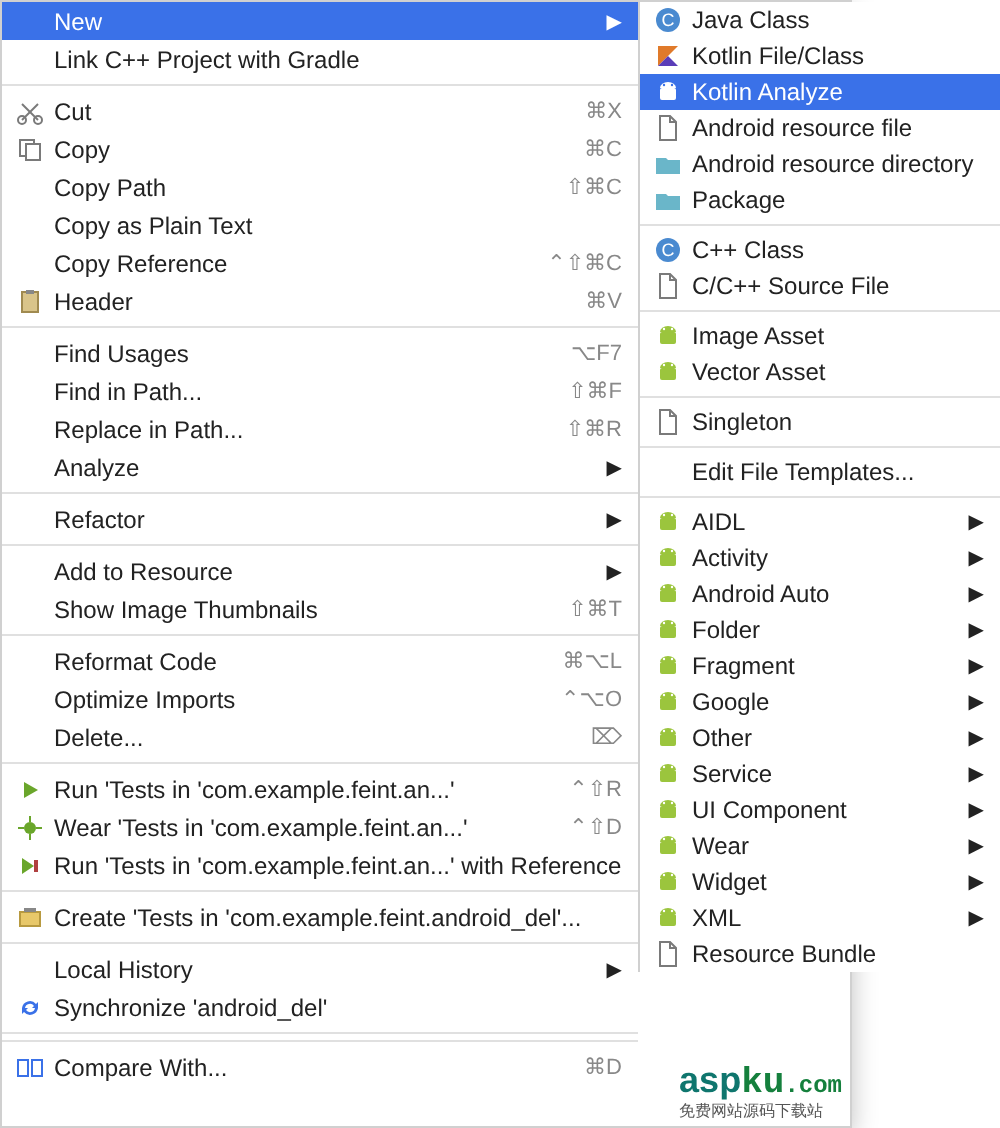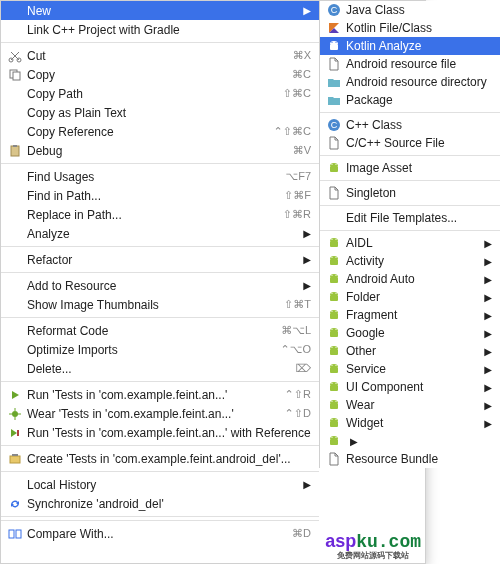--- a/index.html
+++ b/index.html
@@ -10,23 +10,23 @@
   .menu-item { display: flex; align-items: center; height: 19px; padding: 0 8px 0 6px; color: #222; white-space: nowrap; overflow: hidden; }
   .menu-item.tight { height: 18px; }
   .menu-item.highlight { background: #3a71e8; color: #fff; }
   .menu-item .icon { width: 16px; height: 16px; margin-right: 4px; display: inline-flex; align-items: center; justify-content: center; flex-shrink: 0; }
   .menu-item .label { flex: 1; overflow: hidden; text-overflow: ellipsis; }
   .menu-item .shortcut { color: #888; font-size: 11px; margin-left: 6px; }
   .menu-item .arrow { margin-left: 4px; font-size: 10px; color: #222; }
   .menu-item.highlight .arrow { color: #fff; }
   .separator { height: 1px; background: #e0e0e0; margin: 3px 0; }
   .watermark { position: absolute; right: 4px; bottom: 2px; font-size: 18px; font-family: Arial, sans-serif; font-weight: bold; z-index: 10; }
-  .watermark .red { color: #6d28d9; }
+  .watermark .red { color: #0f766e; }
   .watermark .black { color: #15803d; font-family: Liberation Mono, monospace; }
-  .watermark .sub { font-size: 8px; color: #555; font-weight: bold; display: block; text-align: center; margin-top: -2px; }
+  .watermark .sub { font-size: 8px; color: #555; font-weight: normal; display: block; text-align: left; margin-top: -2px; }
   svg { display: block; }
 </style>
 </head>
 <body>
 
 <div class="container">
   <div class="main-menu" id="main-menu">
       <div class="menu-item highlight">
         <span class="icon"></span>
         <span class="label">New</span>
@@ -73,21 +73,21 @@
         <span class="label">Copy Reference</span>
         <span class="shortcut">⌃⇧⌘C</span>
       </div>
       <div class="menu-item">
         <span class="icon">
           <svg width="14" height="14" viewBox="0 0 14 14">
             <rect x="3" y="2" width="8" height="10" fill="#d9c48a" stroke="#a08a50"></rect>
             <rect x="5" y="1" width="4" height="2" fill="#888"></rect>
           </svg>
         </span>
-        <span class="label">Debug</span>
+        <span class="label">Header</span>
         <span class="shortcut">⌘V</span>
       </div>
       <div class="separator"></div>
       <div class="menu-item">
         <span class="icon"></span>
         <span class="label">Find Usages</span>
         <span class="shortcut">⌥F7</span>
       </div>
       <div class="menu-item">
         <span class="icon"></span>
@@ -286,20 +286,31 @@
         <span class="icon">
           <svg width="14" height="14" viewBox="0 0 14 14">
             <rect x="3" y="5" width="8" height="6" rx="1" fill="#9bc53d"></rect>
             <path d="M3 5a4 3 0 0 1 8 0" fill="#9bc53d"></path>
             <circle cx="5" cy="3.5" r="0.6" fill="#fff"></circle>
             <circle cx="9" cy="3.5" r="0.6" fill="#fff"></circle>
           </svg>
         </span>
         <span class="label">Image Asset</span>
       </div>
+      <div class="menu-item tight">
+        <span class="icon">
+          <svg width="14" height="14" viewBox="0 0 14 14">
+            <rect x="3" y="5" width="8" height="6" rx="1" fill="#9bc53d"></rect>
+            <path d="M3 5a4 3 0 0 1 8 0" fill="#9bc53d"></path>
+            <circle cx="5" cy="3.5" r="0.6" fill="#fff"></circle>
+            <circle cx="9" cy="3.5" r="0.6" fill="#fff"></circle>
+          </svg>
+        </span>
+        <span class="label">Vector Asset</span>
+      </div>
       <div class="separator"></div>
       <div class="menu-item tight">
         <span class="icon">
           <svg width="14" height="14" viewBox="0 0 14 14">
             <path d="M3 1h5l3 3v9H3z" fill="#fff" stroke="#7a7a7a"></path>
             <path d="M8 1v3h3" fill="none" stroke="#7a7a7a"></path>
           </svg>
         </span>
         <span class="label">Singleton</span>
       </div>
@@ -443,30 +454,31 @@
       </div>
       <div class="menu-item tight">
         <span class="icon">
           <svg width="14" height="14" viewBox="0 0 14 14">
             <rect x="3" y="5" width="8" height="6" rx="1" fill="#9bc53d"></rect>
             <path d="M3 5a4 3 0 0 1 8 0" fill="#9bc53d"></path>
             <circle cx="5" cy="3.5" r="0.6" fill="#fff"></circle>
             <circle cx="9" cy="3.5" r="0.6" fill="#fff"></circle>
           </svg>
         </span>
+        <span class="label">XML</span>
         <span class="arrow">▶</span>
       </div>
       <div class="menu-item tight">
         <span class="icon">
           <svg width="14" height="14" viewBox="0 0 14 14">
             <path d="M3 1h5l3 3v9H3z" fill="#fff" stroke="#7a7a7a"></path>
             <path d="M8 1v3h3" fill="none" stroke="#7a7a7a"></path>
           </svg>
         </span>
         <span class="label">Resource Bundle</span>
       </div>
     </div>
 
   <div class="watermark">
-    <span class="red">asp</span><span class="black">ku</span><span class="black" style="font-size:18px">.com</span>
+    <span class="red">asp</span><span class="black">ku</span><span class="black" style="font-size:12px">.com</span>
     <span class="sub">免费网站源码下载站</span>
   </div>
 </div>
 
 </body></html>

